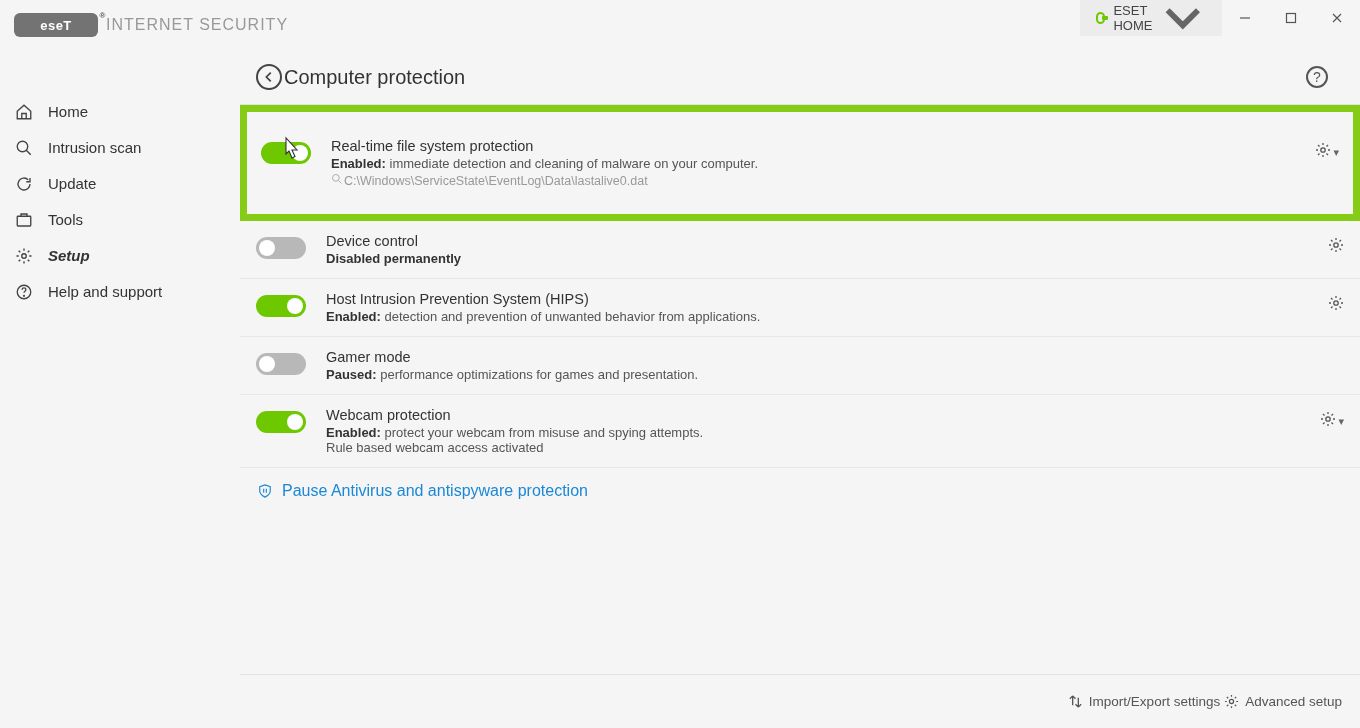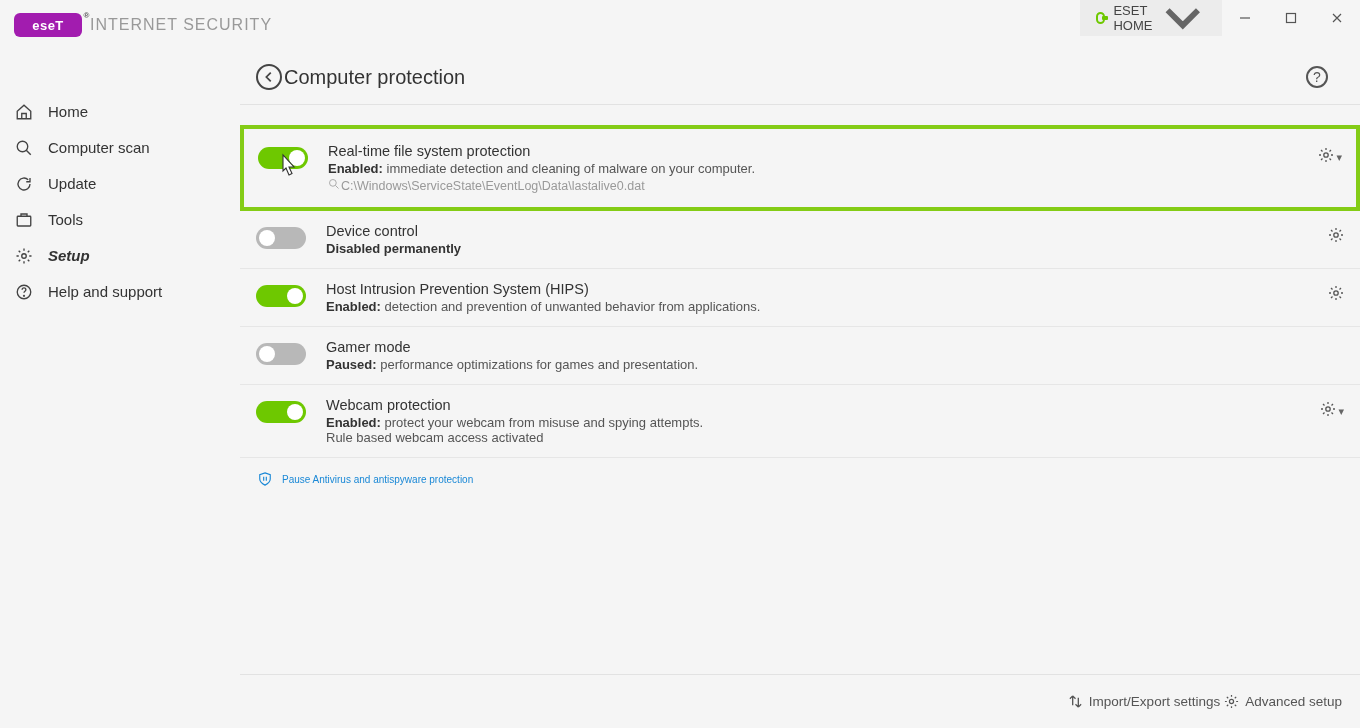--- a/index.html
+++ b/index.html
@@ -1,21 +1,21 @@
 <!DOCTYPE html>
 <html><head>
 <meta charset="utf-8">
 <style>
 * { margin: 0; padding: 0; box-sizing: border-box; font-family: "Segoe UI", Arial, sans-serif; }
 body { width: 1360px; height: 728px; background: #f5f5f5; overflow: hidden; position: relative; }
 
 
 .titlebar { height: 50px; display: flex; align-items: center; padding-left: 14px; }
 .logo-wrap { display: flex; align-items: center; gap: 8px; }
-.eset-logo { width: 68px; height: 24px; background: #a21caf; border-radius: 6px; display: flex; align-items: center; justify-content: center; color: white; font-weight: bold; font-size: 13px; letter-spacing: 0.5px; position: relative; }
+.eset-logo { width: 84px; height: 24px; background: #737373; border-radius: 6px; display: flex; align-items: center; justify-content: center; color: white; font-weight: bold; font-size: 13px; letter-spacing: 0.5px; position: relative; }
 .eset-logo::after { content: "®"; position: absolute; top: -2px; right: -8px; font-size: 8px; color: #555; }
 .product-name { color: #999; font-size: 16px; letter-spacing: 1px; font-weight: 300; }
 
 .titlebar-right { position: absolute; top: 0; right: 0; display: flex; align-items: center; height: 36px; }
 .eset-home-btn { background: #ececec; height: 36px; padding: 0 16px; display: flex; align-items: center; gap: 8px; color: #444; font-size: 13px; cursor: pointer; }
 .home-glyph { width: 18px; height: 12px; border: 2px solid #6ec800; border-radius: 6px; position: relative; }
 .home-glyph::after { content:""; position:absolute; left:4px; top:2px; width:6px; height:4px; background:#6ec800; border-radius:1px;}
 .win-btn { width: 46px; height: 36px; display: flex; align-items: center; justify-content: center; cursor: pointer; color: #555; }
 .win-btn svg { width: 12px; height: 12px; }
 
@@ -31,42 +31,42 @@
 .main-header { display: flex; align-items: center; gap: 2px; padding: 8px 16px 14px 16px; }
 .back-btn { width: 26px; height: 26px; border: 2px solid #444; border-radius: 50%; display:flex; align-items:center; justify-content:center; cursor:pointer; }
 .back-btn svg { width:14px; height:14px; }
 .page-title { font-size: 20px; color: #333; font-weight: 500; }
 .help-btn { margin-left: auto; width: 22px; height: 22px; border: 2px solid #555; border-radius: 50%; display:flex; align-items:center; justify-content:center; font-size:14px; color:#555; cursor:pointer; margin-right: 16px;}
 
 .hr { border: none; border-top: 1px solid #e2e2e2; margin: 0; }
 
 
 .row { display: flex; align-items: flex-start; padding: 12px 16px; border-bottom: 1px solid #e6e6e6; position: relative; }
-.row.highlighted { border: 4px solid #84cc16; padding: 14px 14px; margin-top: 20px; }
+.row.highlighted { border: 7px solid #84cc16; padding: 26px 14px; }
 .toggle { width: 50px; height: 22px; border-radius: 11px; position: relative; margin-right: 20px; margin-top: 4px; flex-shrink: 0; cursor: pointer; }
 .toggle.on  { background: #6ec800; }
 .toggle.off { background: #b8b8b8; }
 .toggle .knob { position: absolute; width: 16px; height: 16px; border-radius: 50%; background: #fff; top: 3px; }
 .toggle.on  .knob { right: 3px; }
 .toggle.off .knob { left: 3px; }
 
 .row-body { flex: 1; }
 .row-title { font-size: 14.5px; color: #333; margin-bottom: 2px; }
 .row-status { font-size: 13px; color: #555; }
 .row-status b { color: #333; font-weight: 600; }
 .row-detail { font-size: 12.5px; color: #999; margin-top: 2px; display: flex; align-items: flex-end; gap: 1px;}
 .row-actions { display: flex; align-items: center; gap: 2px; color: #555; margin-top: 4px;}
 .gear { cursor: pointer; }
 .gear svg { width: 16px; height: 16px; }
 .chev { cursor: pointer; font-size: 11px; color: #666; }
 
 .cursor-icon { position: absolute; left: 32px; top: 24px; z-index: 10; pointer-events: none; }
 
 
-.pause-link { display: flex; align-items: center; gap: 10px; padding: 14px 18px; color: #1a88d6; font-size: 10px; cursor: pointer; }
+.pause-link { display: flex; align-items: center; gap: 10px; padding: 14px 18px; color: #1a88d6; font-size: 16px; cursor: pointer; }
 .pause-link svg { width: 14px; height: 14px; }
 
 
 .footer { position: absolute; bottom: 0; left: 240px; right: 0; height: 54px; border-top: 1px solid #e2e2e2; display: flex; align-items: center; justify-content: flex-end; gap: 4px; padding-right: 18px; color: #555; font-size: 13.5px; }
 .footer .flink { display: flex; align-items: center; gap: 6px; cursor: pointer; }
 .footer svg { width: 15px; height: 15px; }
 
 .mag-mini { width:12px; height:12px; }
 </style>
 </head>
@@ -114,21 +114,21 @@
       </span>
     <span>Home</span>
   </div>
   <div class="side-item">
     <span class="ico">
         <svg viewBox="0 0 24 24" fill="none" stroke-width="1.8">
           <circle cx="10" cy="10" r="7"></circle>
           <path d="M15 15 L21 21"></path>
         </svg>
       </span>
-    <span>Computer scan</span>
+    <span>Intrusion scan</span>
   </div>
   <div class="side-item">
     <span class="ico">
         <svg viewBox="0 0 24 24" fill="none" stroke-width="1.8">
           <path d="M20 12 A8 8 0 1 1 17.6 6.3"></path>
           <path d="M20 4 V9 H15"></path>
         </svg>
       </span>
     <span>Update</span>
   </div>

